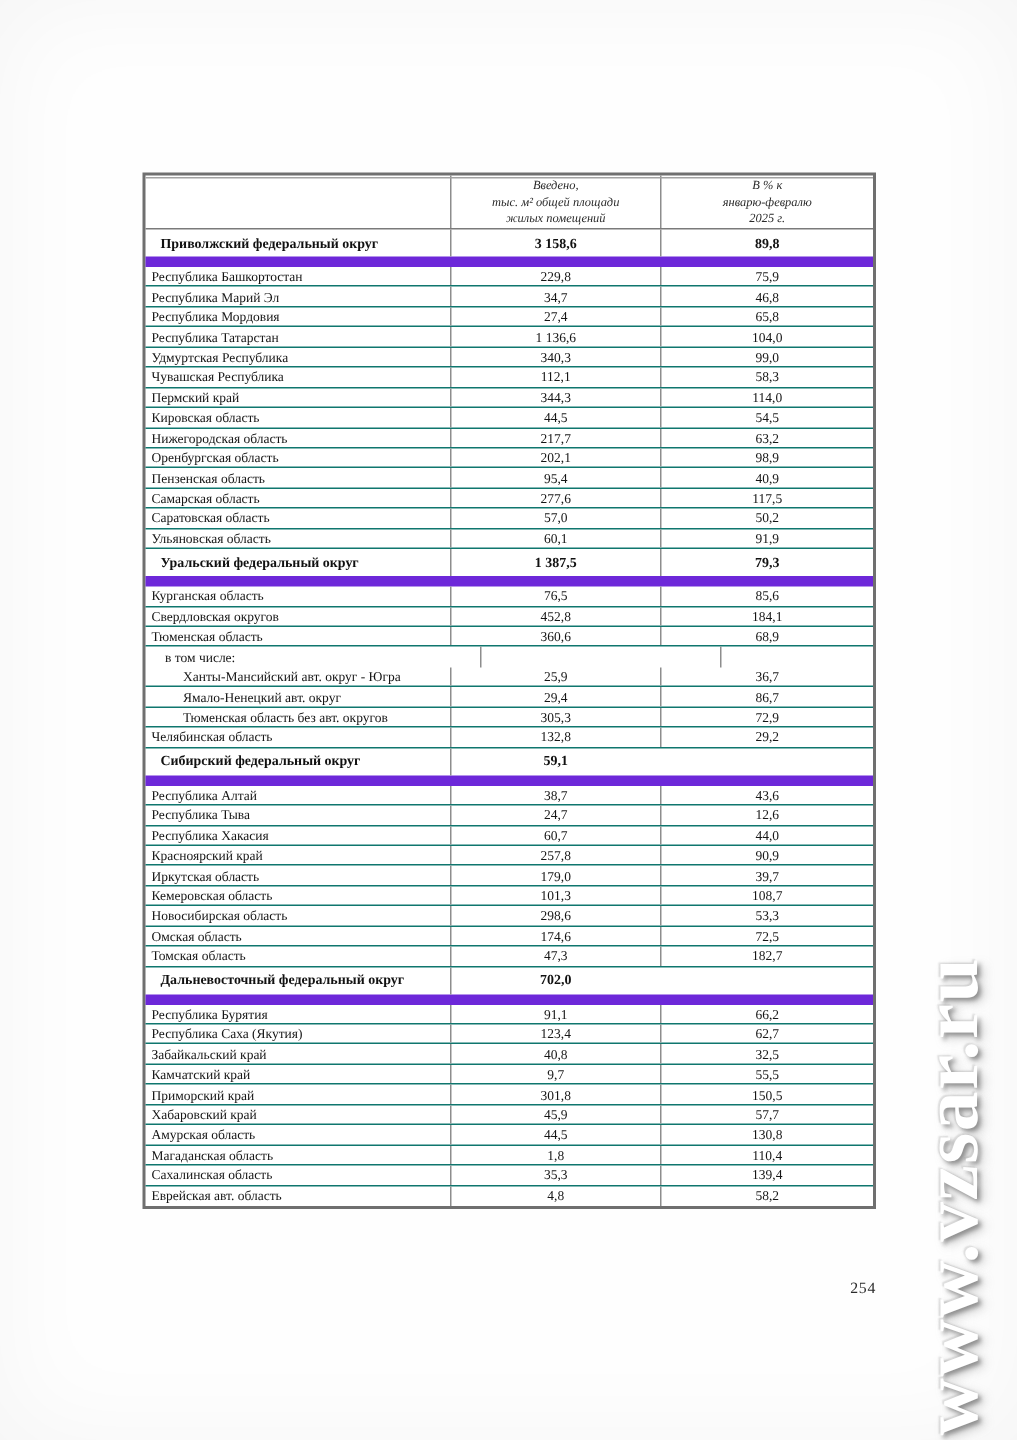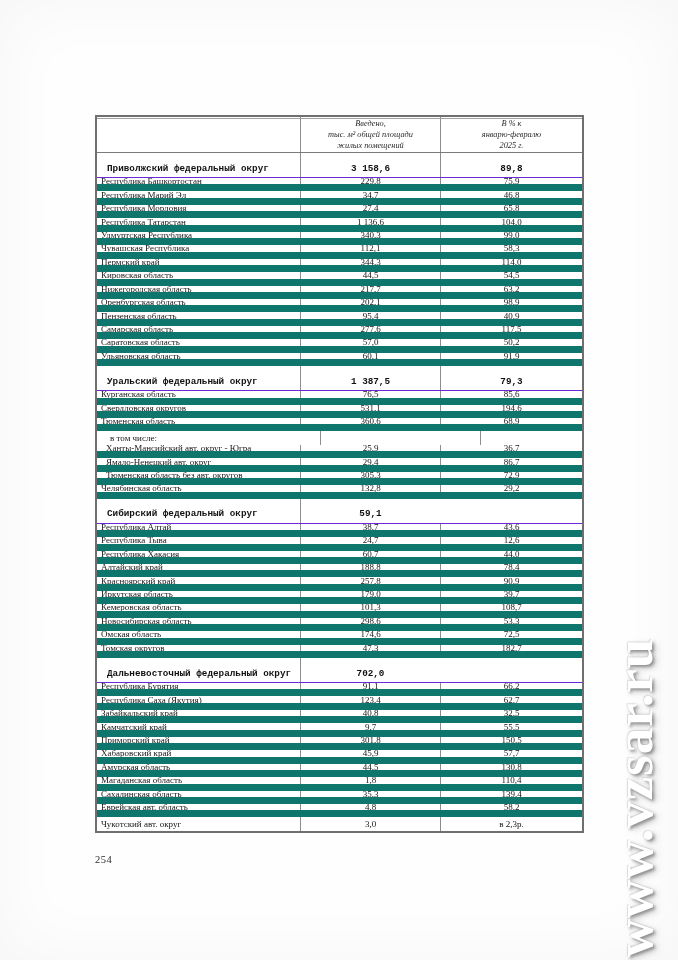--- a/index.html
+++ b/index.html
@@ -43,40 +43,40 @@
   .hc {
     font-style:italic;
     font-size:8.3px; line-height:1.3;
     display:flex; flex-direction:column; justify-content:center;
     text-align:center; color:#2a2a2a;
     padding-top:2px;
   }
   
   .r {
     height:13.45px;
-    border-bottom:7px solid #0f766e;
+    border-bottom:1px solid #0f766e;
     font-size:9px; color:#161616;
   }
   .r .name { display:flex; align-items:center; padding-left:4px; }
   .r .num  { display:flex; align-items:center; justify-content:center; }
   .section {
     height:25px;
-    border-bottom:1px solid #6d28d9;
-    font-weight:bold; font-size:9.3px; color:#111;font-family:Liberation Mono, monospace;
+    border-bottom:7px solid #6d28d9;
+    font-weight:bold; font-size:9.3px; color:#111;
   }
   .section .name { display:flex; align-items:flex-end; padding-bottom:3.5px; padding-left:10px; }
   .section .num  { display:flex; align-items:flex-end; justify-content:center; padding-bottom:3.5px; }
   .note { border-bottom:none;gap:20px; }
   .note .name { padding-left:13px; }
-  .sub .name { padding-left:9px; }
+  .sub .name { padding-left:25px; }
   #tbody .row:last-child { border-bottom:none; }
   
   .pagenum {
     position:absolute; left:95px; width:489px; top:854px;
-    text-align:left; font-size:10.5px; color:#2b2b2b;
+    text-align:right; font-size:10.5px; color:#2b2b2b;
     letter-spacing:0.5px;
   }
   .watermark {
     position:absolute; left:604px; top:957px;
     transform-origin:0 0;
     transform:rotate(-90deg);
     white-space:nowrap;
     font-family:"Liberation Serif", serif;
     font-weight:bold;
     font-size:53px; line-height:60px;
@@ -188,22 +188,22 @@
           <div class="c c2 num">1 387,5</div>
           <div class="c c3 num">79,3</div>
         </div>
         <div class="row r">
           <div class="c c1 name">Курганская область</div>
           <div class="c c2 num">76,5</div>
           <div class="c c3 num">85,6</div>
         </div>
         <div class="row r">
           <div class="c c1 name">Свердловская округов</div>
-          <div class="c c2 num">531,1</div>
-          <div class="c c3 num">194,6</div>
+          <div class="c c2 num">452,8</div>
+          <div class="c c3 num">184,1</div>
         </div>
         <div class="row r">
           <div class="c c1 name">Тюменская область</div>
           <div class="c c2 num">360,6</div>
           <div class="c c3 num">68,9</div>
         </div>
         <div class="row r note">
           <div class="c c1 name">в том числе:</div>
           <div class="c c2 num"></div>
           <div class="c c3 num"></div>
@@ -241,25 +241,20 @@
           <div class="c c1 name">Республика Тыва</div>
           <div class="c c2 num">24,7</div>
           <div class="c c3 num">12,6</div>
         </div>
         <div class="row r">
           <div class="c c1 name">Республика Хакасия</div>
           <div class="c c2 num">60,7</div>
           <div class="c c3 num">44,0</div>
         </div>
         <div class="row r">
-          <div class="c c1 name">Алтайский край</div>
-          <div class="c c2 num">188,8</div>
-          <div class="c c3 num">78,4</div>
-        </div>
-        <div class="row r">
           <div class="c c1 name">Красноярский край</div>
           <div class="c c2 num">257,8</div>
           <div class="c c3 num">90,9</div>
         </div>
         <div class="row r">
           <div class="c c1 name">Иркутская область</div>
           <div class="c c2 num">179,0</div>
           <div class="c c3 num">39,7</div>
         </div>
         <div class="row r">
@@ -271,21 +266,21 @@
           <div class="c c1 name">Новосибирская область</div>
           <div class="c c2 num">298,6</div>
           <div class="c c3 num">53,3</div>
         </div>
         <div class="row r">
           <div class="c c1 name">Омская область</div>
           <div class="c c2 num">174,6</div>
           <div class="c c3 num">72,5</div>
         </div>
         <div class="row r">
-          <div class="c c1 name">Томская округов</div>
+          <div class="c c1 name">Томская область</div>
           <div class="c c2 num">47,3</div>
           <div class="c c3 num">182,7</div>
         </div>
         <div class="row section">
           <div class="c c1 name">Дальневосточный федеральный округ</div>
           <div class="c c2 num">702,0</div>
         </div>
         <div class="row r">
           <div class="c c1 name">Республика Бурятия</div>
           <div class="c c2 num">91,1</div>
@@ -329,25 +324,20 @@
         <div class="row r">
           <div class="c c1 name">Сахалинская область</div>
           <div class="c c2 num">35,3</div>
           <div class="c c3 num">139,4</div>
         </div>
         <div class="row r">
           <div class="c c1 name">Еврейская авт. область</div>
           <div class="c c2 num">4,8</div>
           <div class="c c3 num">58,2</div>
         </div>
-        <div class="row r">
-          <div class="c c1 name">Чукотский авт. округ</div>
-          <div class="c c2 num">3,0</div>
-          <div class="c c3 num">в 2,3р.</div>
-        </div>
       </div>
   </div>
 
   <div class="pagenum">254</div>
 
   <div class="watermark">www.vzsar.ru</div>
 
 </div>
 
 </body></html>

